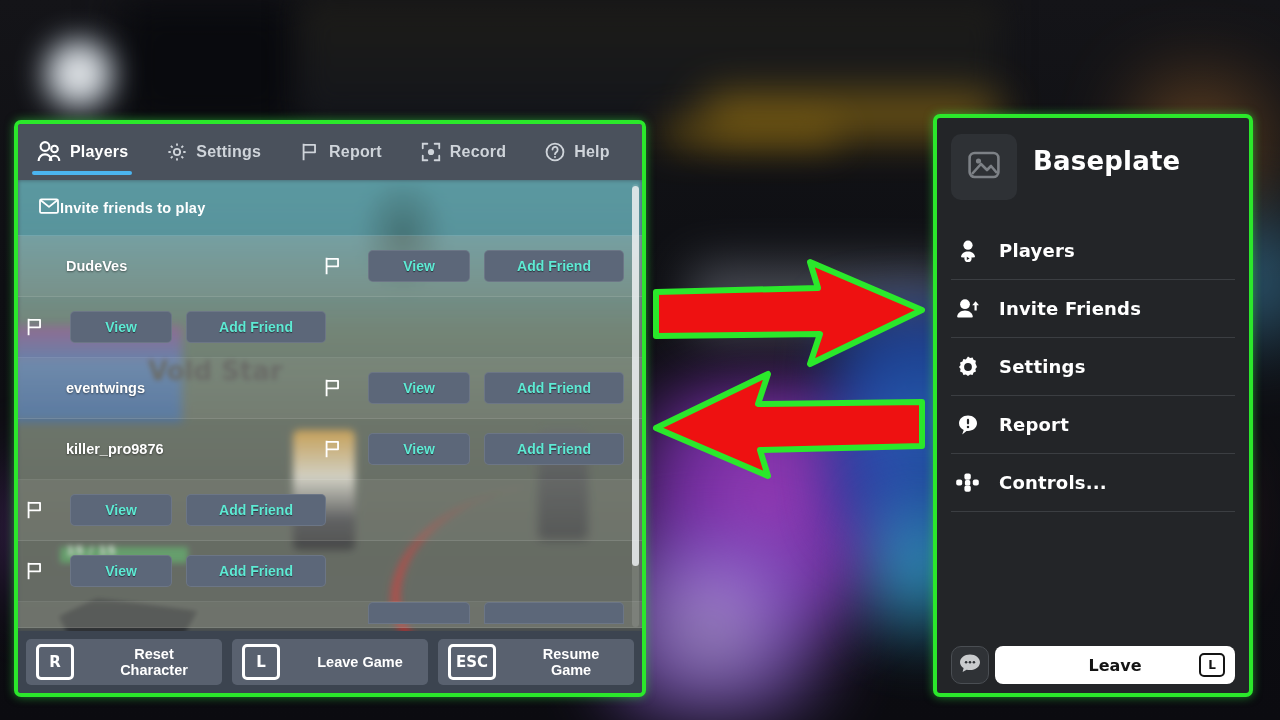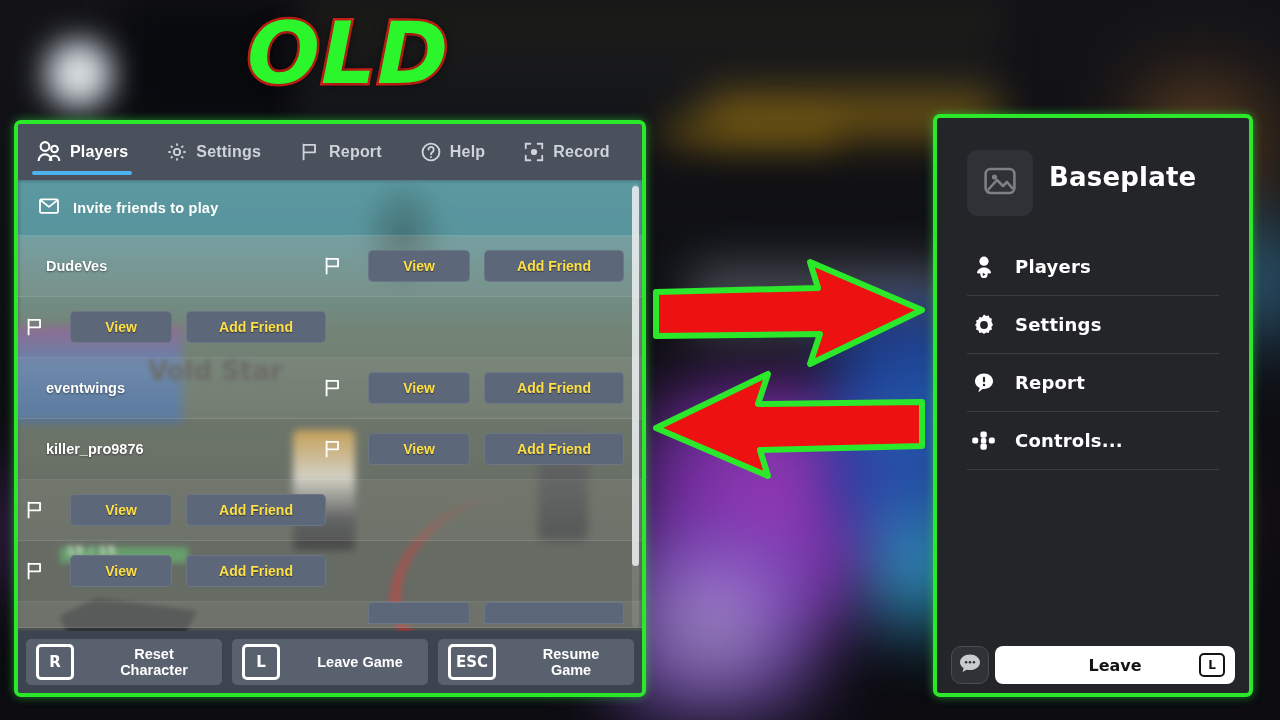--- a/index.html
+++ b/index.html
@@ -220,50 +220,50 @@
   }
 
   .list-scroll {
     position: absolute; inset: 0;
   }
 
   .invite-row {
     position: relative;
     height: 56px;
     display: flex; align-items: center;
-    padding-left: 20px; gap: 13px;
+    padding-left: 20px; 
     background: rgba(86,148,156,.30);
     border-bottom: 1px solid rgba(255,255,255,.16);
   }
   .invite-row .invite-label {
     color:#ffffff; font-size:14.5px; font-weight:700; letter-spacing:.2px;
   }
 
   .prow {
     position: relative;
     height: 61px;
     display: flex; align-items: center;
     background: rgba(182,186,172,.30);
     border-bottom: 1px solid rgba(255,255,255,.10);
   }
   .prow.alt { background: rgba(182,186,172,.22); }
   .prow .pname {
     color:#ffffff; font-size:14.5px; font-weight:600;
-    margin-left: 28px; flex: 1;
+    margin-left: 48px; flex: 1;
     text-shadow: 0 1px 2px rgba(0,0,0,.45);
   }
   .flag-btn {
     width: 34px; height: 34px; margin-right: 18px;
     display:flex; align-items:center; justify-content:center;
   }
   .pbtn {
     background:#5c6779;
     border: 1px solid rgba(255,255,255,.10);
     border-radius: 5px;
-    color:#fde047; font-size:14px; font-weight:700;
+    color:#5eead4; font-size:14px; font-weight:700;
     display:flex; align-items:center; justify-content:center;
     height: 32px;
     text-shadow: 0 1px 1px rgba(0,0,0,.5);
   }
   .pbtn.view { width: 102px; margin-right: 14px; }
   .pbtn.add  { width: 140px; margin-right: 18px; }
 
   .prow.partial { height: 26px; overflow:hidden; align-items:flex-start; }
   .prow.partial .pbtn { height: 22px; border-radius:5px 5px 0 0; }
 
@@ -297,21 +297,21 @@
     flex:1; text-align:center; color:#ffffff; font-size:14.5px; font-weight:700;
     padding-right: 14px;
     margin-left: 16px;
   }
 
   
   #new-panel {
     left: 933px; top: 114px; width: 320px; height: 583px;
     background: #232528;
   }
-  .new-inner { position:relative; width:100%; height:100%; padding: 16px; border-radius: 21px; }
+  .new-inner { position:relative; width:100%; height:100%; padding: 0; border-radius: 21px; }
 
   .new-head {
     display:flex; align-items:flex-start; gap:16px;
     padding: 16px 14px 0 14px;
   }
   .thumb {
     width: 66px; height: 66px; border-radius: 10px;
     background:#2e3135; display:flex; align-items:center; justify-content:center;
     flex: 0 0 auto;
   }
@@ -383,21 +383,20 @@
     <div class="bg-blue"></div>
     <div class="bg-cyan"></div>
     <div class="bg-red"></div>
     <div class="bg-white-strip"></div>
     <div class="bg-orange"></div>
     <div class="bg-skyblue"></div>
     <div class="bg-teal-left"></div>
     <div class="bg-whiteglow"></div>
   </div>
 
-  <div class="headline" id="old-label">OLD</div>
 
   <svg class="arrow" id="arrow-right" width="278" height="110" viewBox="0 0 278 110">
     <path d="M6 34 L168 30 L160 4 L272 52 L160 106 L170 76 L6 78 Z" fill="#ee1111" stroke="#2be82b" stroke-width="6" stroke-linejoin="round"></path>
   </svg>
   <svg class="arrow" id="arrow-left" width="278" height="110" viewBox="0 0 278 110">
     <path d="M272 76 L110 80 L118 106 L6 58 L118 4 L108 34 L272 32 Z" fill="#ee1111" stroke="#2be82b" stroke-width="6" stroke-linejoin="round"></path>
   </svg>
 
   <div class="frame" id="old-panel">
     <div class="old-inner">
@@ -431,37 +430,37 @@
             <svg width="22" height="22" viewBox="0 0 24 24" fill="none" stroke="#cfd4da" stroke-width="2" stroke-linejoin="round">
               <path d="M5 3v18"></path>
               <path d="M5 4.2h12.5v8.2H5"></path>
             </svg>
           </span>
           <span class="tab-label">Report</span>
         </div>
 
         <div class="tab">
           <span class="ticon">
+            <svg width="22" height="22" viewBox="0 0 24 24" fill="none" stroke="#cfd4da" stroke-width="2" stroke-linecap="round">
+              <path d="M3 8V3h5M16 3h5v5M21 16v5h-5M8 21H3v-5"></path>
+              <circle cx="12" cy="12" r="3.4" fill="#cfd4da" stroke="none"></circle>
+            </svg>
+          </span>
+          <span class="tab-label">Record</span>
+        </div>
+
+        <div class="tab">
+          <span class="ticon">
             <svg width="22" height="22" viewBox="0 0 24 24" fill="none" stroke="#cfd4da" stroke-width="2">
               <circle cx="12" cy="12" r="9.2"></circle>
               <path d="M9.3 9.3a2.8 2.8 0 115.4 1c0 1.9-2.7 2.1-2.7 4.1" stroke-linecap="round"></path>
               <circle cx="12" cy="17.4" r="1.05" fill="#cfd4da" stroke="none"></circle>
             </svg>
           </span>
           <span class="tab-label">Help</span>
-        </div>
-
-        <div class="tab">
-          <span class="ticon">
-            <svg width="22" height="22" viewBox="0 0 24 24" fill="none" stroke="#cfd4da" stroke-width="2" stroke-linecap="round">
-              <path d="M3 8V3h5M16 3h5v5M21 16v5h-5M8 21H3v-5"></path>
-              <circle cx="12" cy="12" r="3.4" fill="#cfd4da" stroke="none"></circle>
-            </svg>
-          </span>
-          <span class="tab-label">Record</span>
         </div>
       </div>
 
       <div class="list-wrap">
         <div class="game-backdrop">
           <div class="gb-tree"></div>
           <div class="gb-sign"></div>
           <div class="gb-text">Vold Star</div>
           <div class="gb-char"></div>
           <div class="gb-char2"></div>
@@ -606,20 +605,30 @@
             <svg width="22" height="24" viewBox="0 0 22 24" fill="#ffffff">
               <circle cx="11" cy="6.2" r="4.6"></circle>
               <path d="M11 12.4c-4 0-7 2.6-7 5.6 0 .6 6 .6 7 .6s7 0 7-.6c0-3-3-5.6-7-5.6z"></path>
               <circle cx="11" cy="19.4" r="3.6" fill="#ffffff"></circle>
               <path d="M9.8 17.8l2.8 1.6-2.8 1.6z" fill="#232528"></path>
             </svg>
           </span>
           <span class="mlabel">Players</span>
         </div>
 
+        <div class="mrow">
+          <span class="micon">
+            <svg width="26" height="24" viewBox="0 0 26 24" fill="#ffffff">
+              <circle cx="10" cy="7.2" r="4.9"></circle>
+              <path d="M10 13.6c-4.4 0-7.8 2.9-7.8 6.3 0 .7 6.8.7 7.8.7s7.8 0 7.8-.7c0-3.4-3.4-6.3-7.8-6.3z"></path>
+              <path d="M20.6 4.2l3.4 4h-2.3v5.2h-2.2V8.2h-2.3z"></path>
+            </svg>
+          </span>
+          <span class="mlabel">Invite Friends</span>
+        </div>
 
         <div class="mrow">
           <span class="micon">
             <svg width="24" height="24" viewBox="0 0 24 24" fill="#ffffff">
               <path d="M12 1.4l2.1 1.55 2.5-.55.95 2.4 2.4.95-.55 2.5L20.95 12l-1.55 2.1.55 2.5-2.4.95-.95 2.4-2.5-.55L12 20.95l-2.1-1.55-2.5.55-.95-2.4-2.4-.95.55-2.5L3.05 12l1.55-2.1-.55-2.5 2.4-.95.95-2.4 2.5.55z"></path>
               <circle cx="12" cy="12" r="3.9" fill="#232528"></circle>
             </svg>
           </span>
           <span class="mlabel">Settings</span>
         </div>

